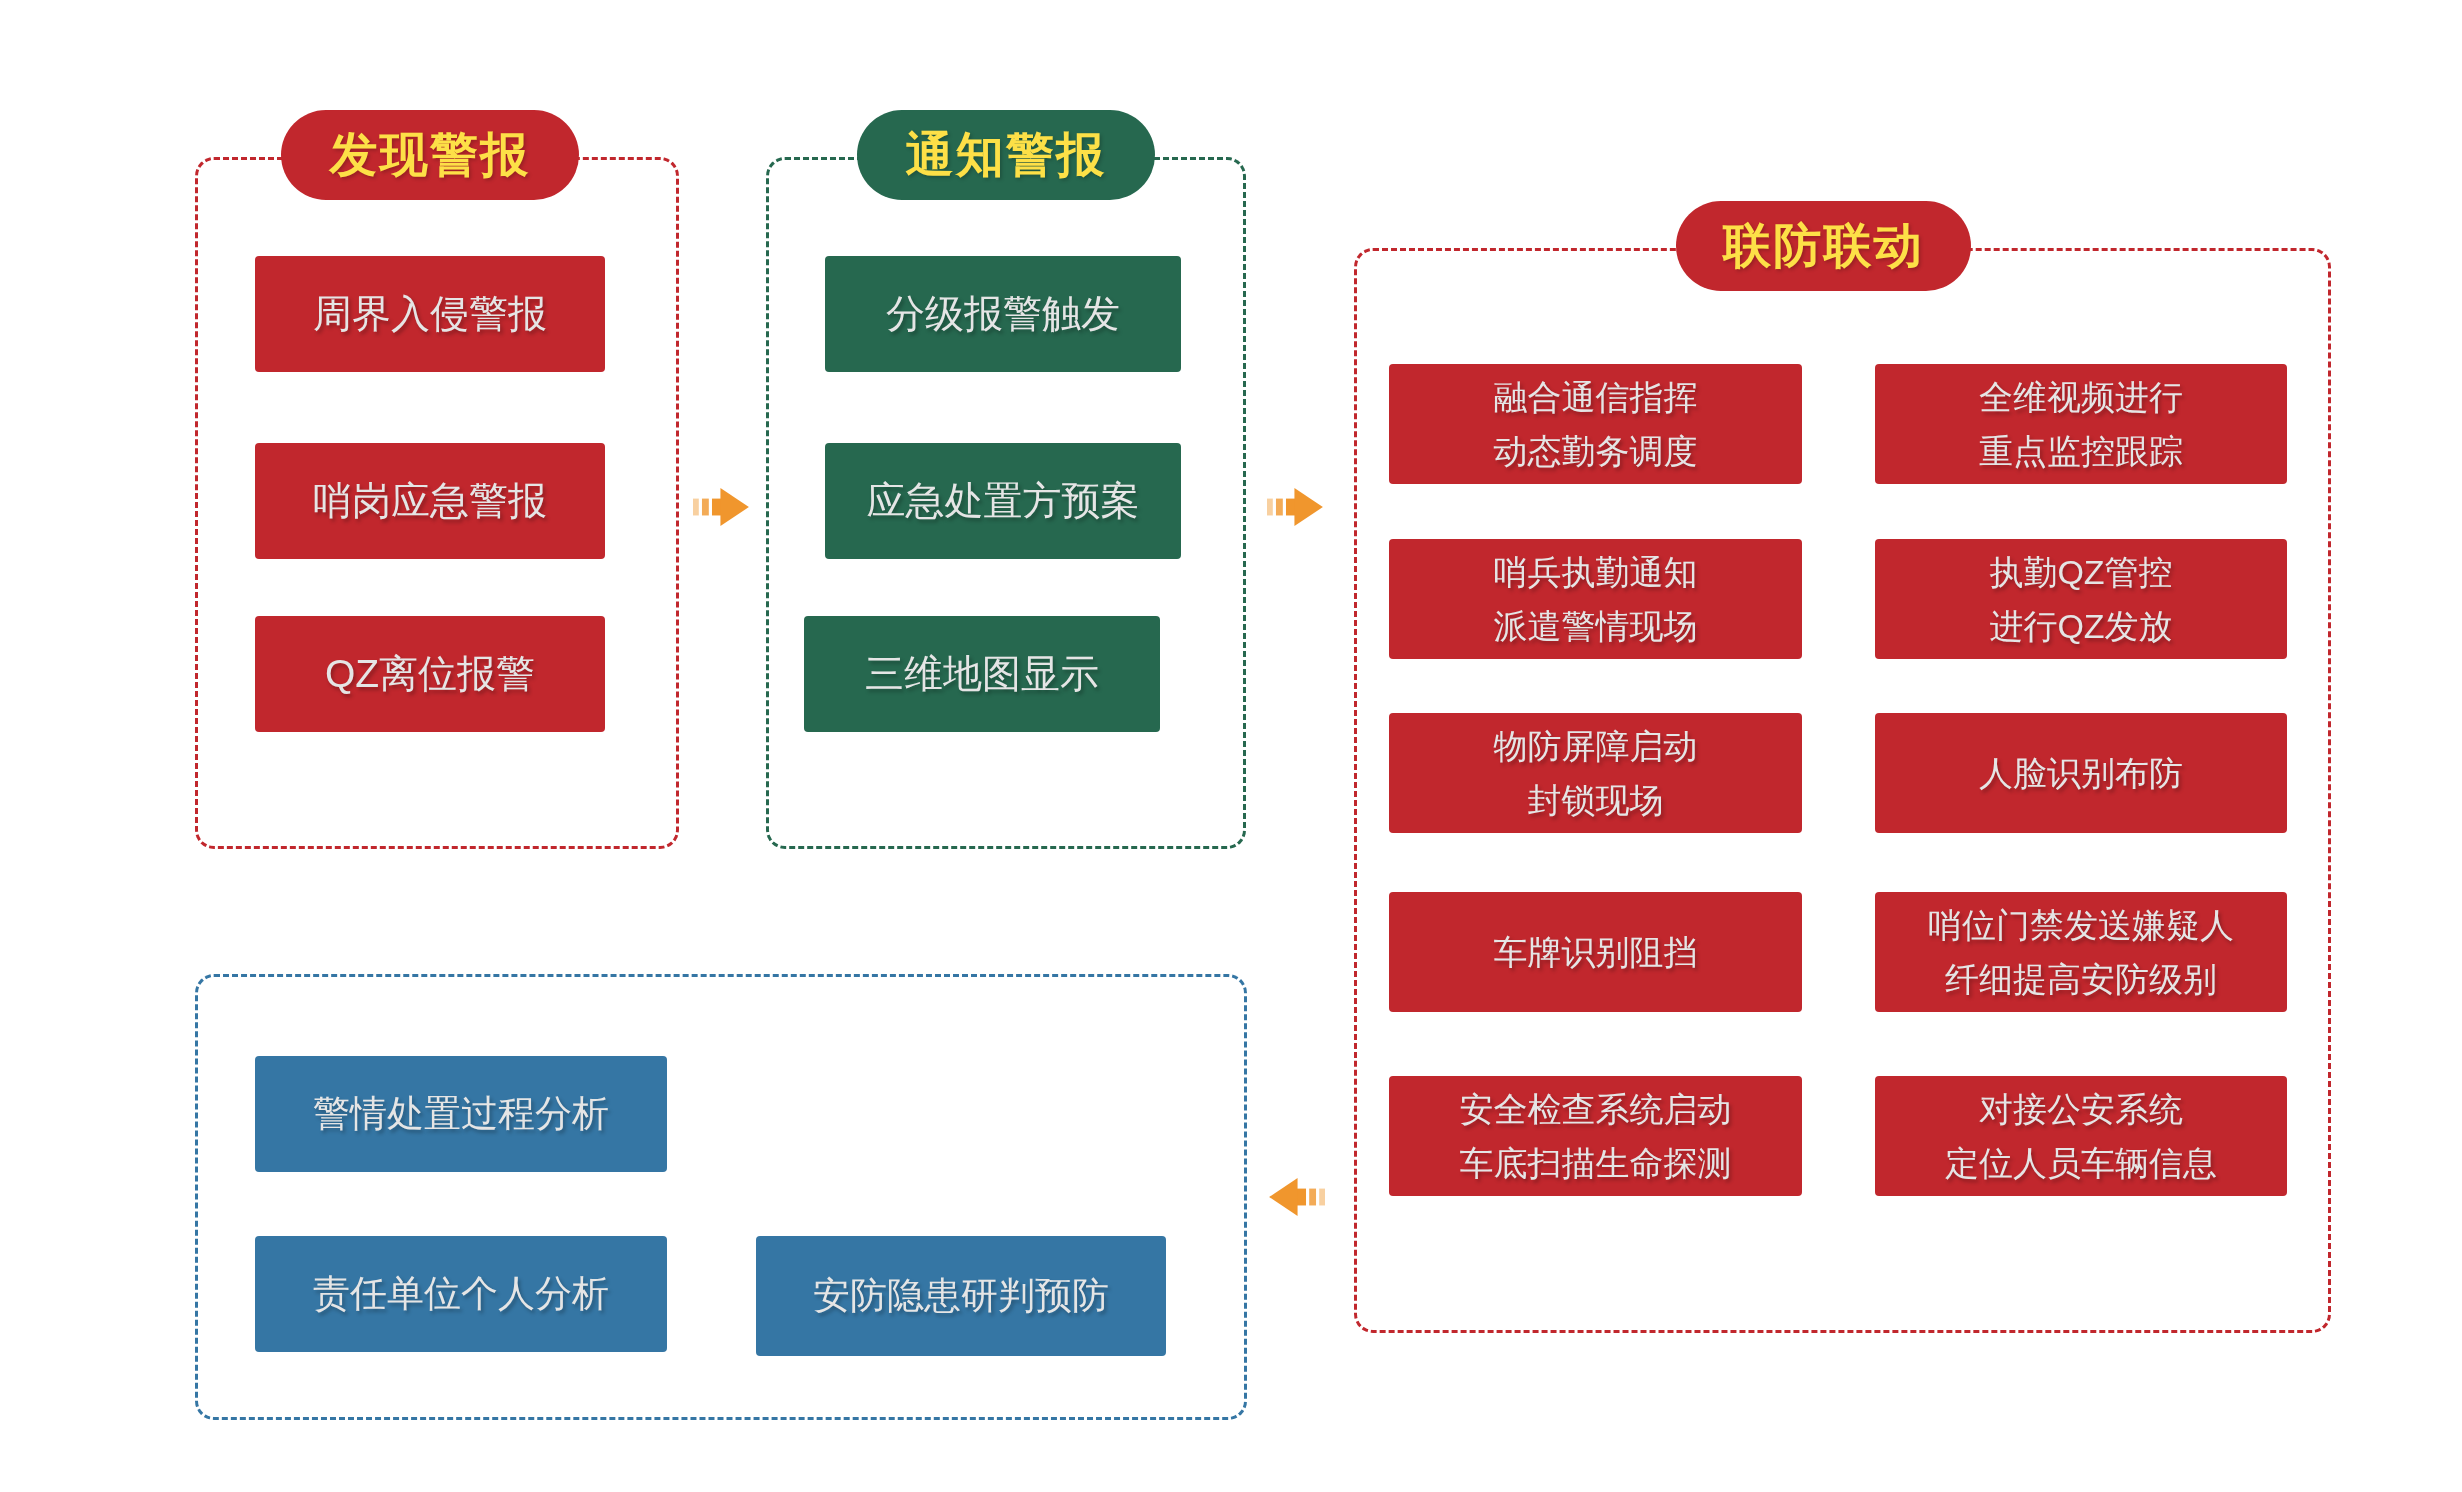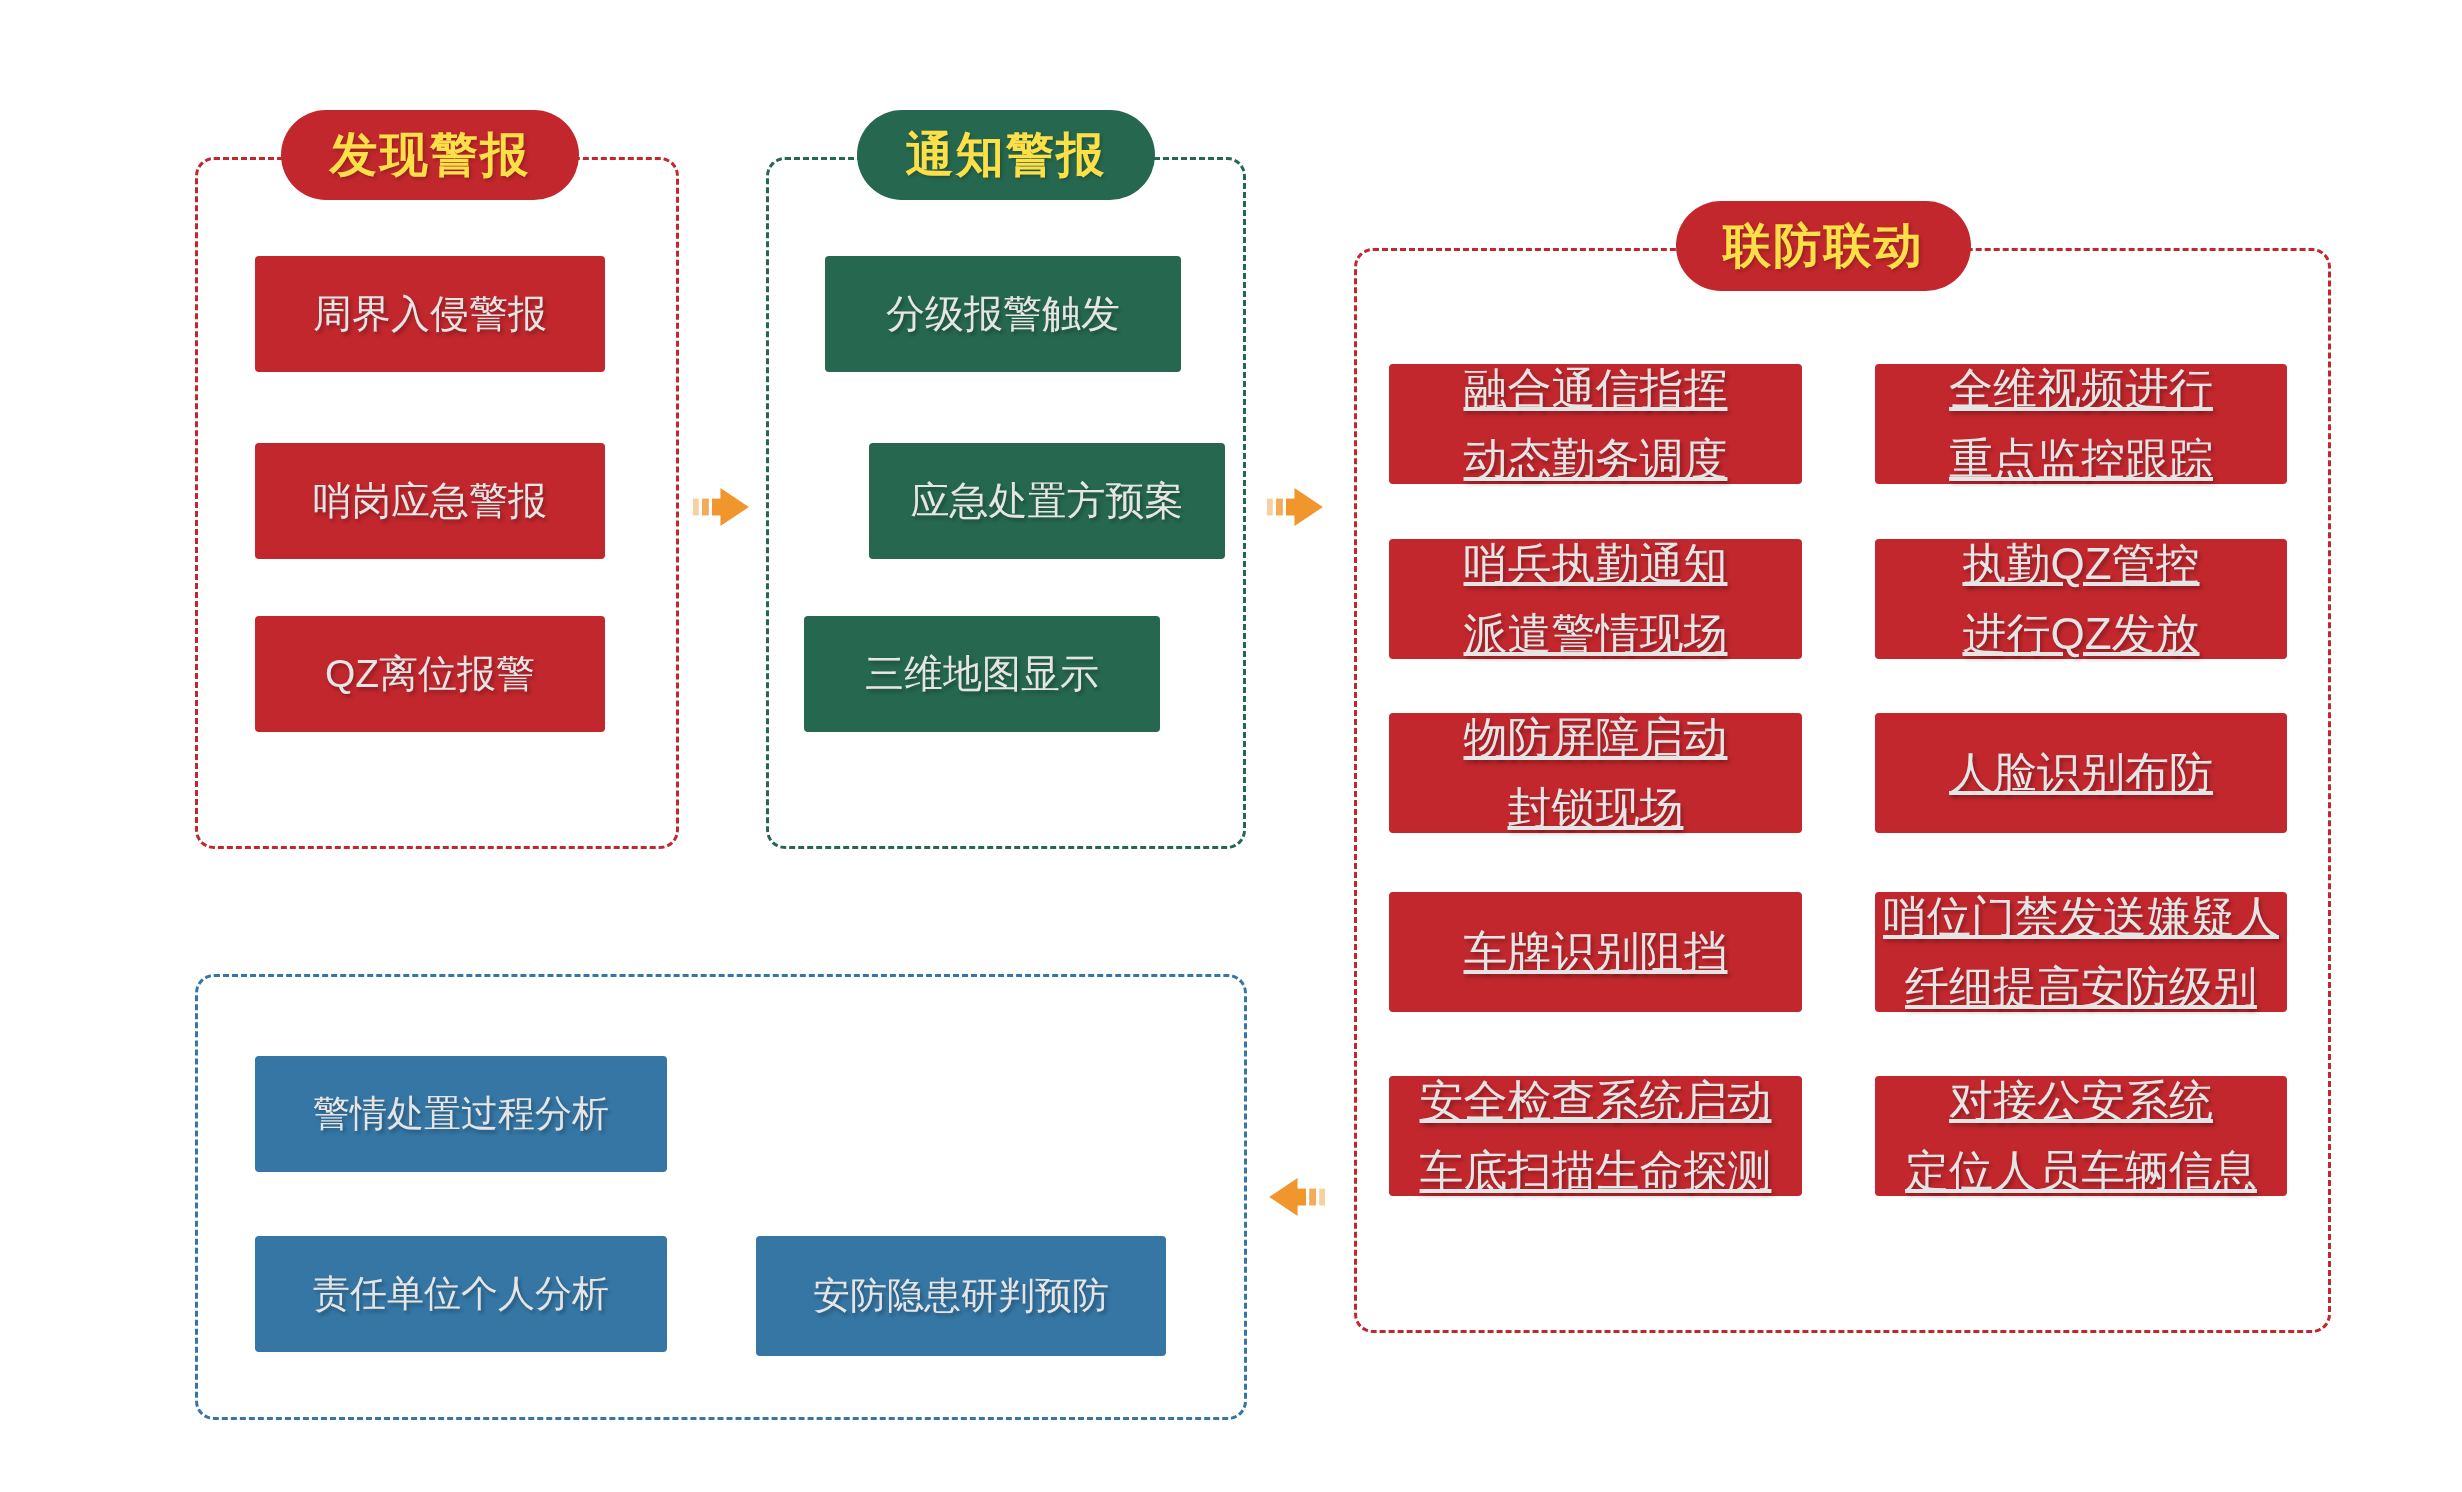--- a/index.html
+++ b/index.html
@@ -28,41 +28,41 @@
   .node{
     position:absolute; border-radius:4px; color:#e5e5e5;
     display:flex; align-items:center; justify-content:center;
     text-align:center; white-space:pre-line;
     font-weight:500; text-shadow:2.2px 2.8px 3.9px rgba(0,0,0,0.28);
   }
   .node.red-f{background:var(--red);}
   .node.green-f{background:var(--green);}
   .node.blue-f{background:var(--blue);}
   .fs-lg{font-size:39px;}
-  .fs-sm{font-size:44px; line-height:1.6;text-decoration:underline;}
+  .fs-sm{font-size:34px; line-height:1.6;}
   .fs-bl{font-size:37px;}
   .arrow{position:absolute; color:var(--orange);}
   .arrow svg{display:block; width:100%; height:100%;}
   .mirror{transform:scaleX(-1);}
 </style>
 </head>
 <body>
 
 <div class="canvas">
 
   <div class="gbox red-b" style="left:195px;top:157px;width:478px;height:686px;"></div>
   <div class="pill red-f" style="left:281px;top:110px;width:298px;height:90px;">发现警报</div>
   <div class="node red-f fs-lg" style="left:255px;top:256px;width:350px;height:116px;">周界入侵警报</div>
   <div class="node red-f fs-lg" style="left:255px;top:443px;width:350px;height:116px;">哨岗应急警报</div>
   <div class="node red-f fs-lg" style="left:255px;top:616px;width:350px;height:116px;">QZ离位报警</div>
 
   <div class="gbox green-b" style="left:766px;top:157px;width:474px;height:686px;"></div>
   <div class="pill green-f" style="left:857px;top:110px;width:298px;height:90px;">通知警报</div>
   <div class="node green-f fs-lg" style="left:825px;top:256px;width:356px;height:116px;">分级报警触发</div>
-  <div class="node green-f fs-lg" style="left:825px;top:443px;width:356px;height:116px;margin-left:44px;">应急处置方预案</div>
+  <div class="node green-f fs-lg" style="left:825px;top:443px;width:356px;height:116px;">应急处置方预案</div>
   <div class="node green-f fs-lg" style="left:804px;top:616px;width:356px;height:116px;">三维地图显示</div>
 
   <div class="gbox red-b" style="left:1354px;top:248px;width:971px;height:1079px;"></div>
   <div class="pill red-f" style="left:1676px;top:201px;width:295px;height:90px;">联防联动</div>
 
   <div class="node red-f fs-sm" style="left:1389px;top:364px;width:413px;height:120px;">融合通信指挥
 动态勤务调度</div>
   <div class="node red-f fs-sm" style="left:1875px;top:364px;width:412px;height:120px;">全维视频进行
 重点监控跟踪</div>
 

